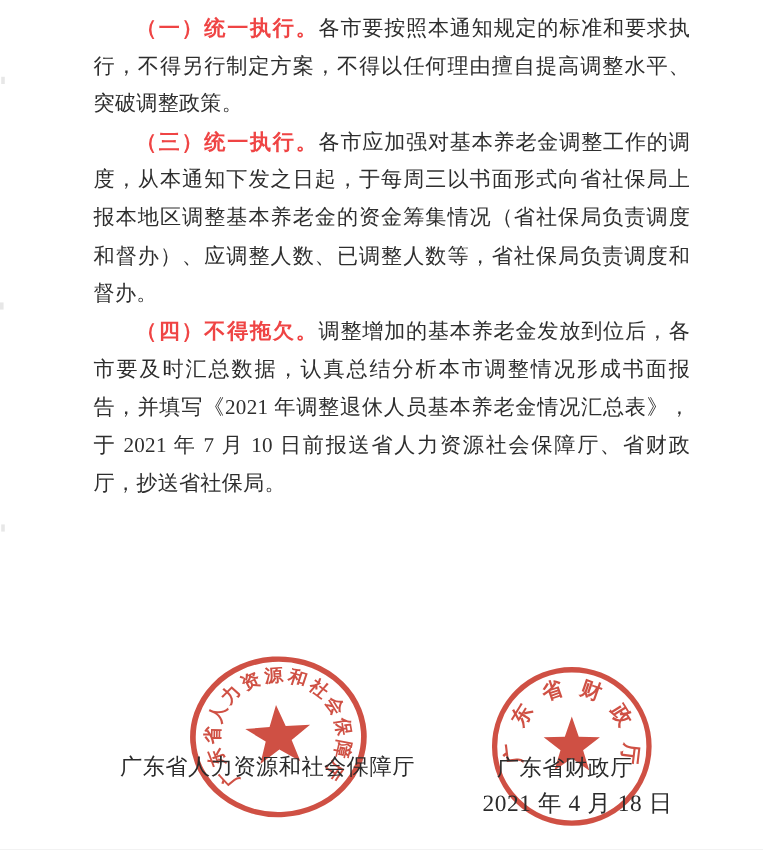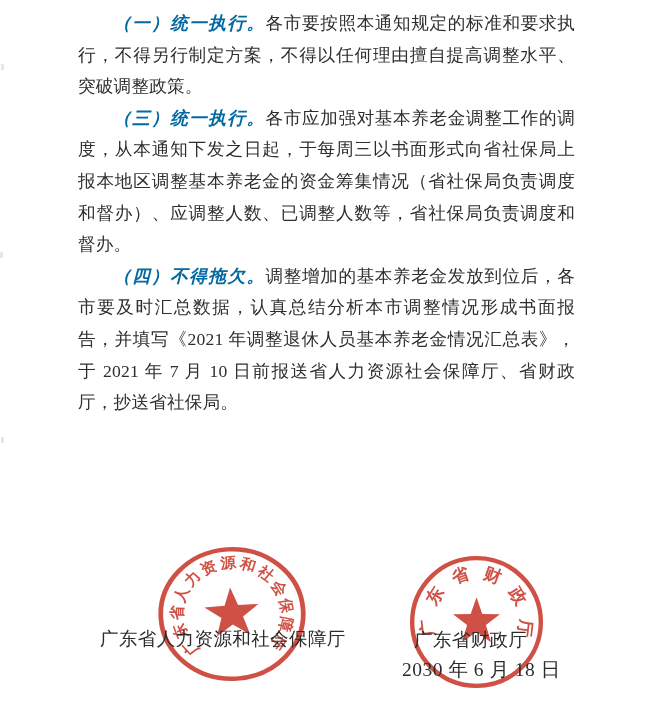--- a/index.html
+++ b/index.html
@@ -26,23 +26,22 @@
   .doc-body p {
     margin: 0;
     font-size: 17.6px;
     line-height: 31.6px;
     text-indent: 2em;
     text-align: justify;
     letter-spacing: 0.2px;
   }
   .doc-body p .para-heading {
     font-weight: bold;
-    color: #0369a1;
+    color: #ef4444;
     letter-spacing: 1px;
-    font-style: italic;
   }
   .seal {
     position: absolute;
     opacity: 0.88;
     z-index: 1;
   }
   .seal svg { width: 100%; height: 100%; display: block; }
   .seal-0 { left: 156px; top: 543px; width: 152px; height: 142px; }
   .seal-1 { left: 406px; top: 551px; width: 141px; height: 142px; }
   .sig-name, .sig-date {
@@ -105,19 +104,19 @@
           <text transform="translate(61.4 27.2) rotate(-19.4)" text-anchor="middle" dy="0.35em" font-size="19.5" font-weight="bold" fill="#c9392b">省</text>
           <text transform="translate(98.6 27.2) rotate(19.4)" text-anchor="middle" dy="0.35em" font-size="19.5" font-weight="bold" fill="#c9392b">财</text>
           <text transform="translate(127.6 50.5) rotate(58.2)" text-anchor="middle" dy="0.35em" font-size="19.5" font-weight="bold" fill="#c9392b">政</text>
           <text transform="translate(135.6 86.8) rotate(97.0)" text-anchor="middle" dy="0.35em" font-size="19.5" font-weight="bold" fill="#c9392b">厅</text>
         </g>
       </svg>
     </div>
 
   <div class="sig-name sig-name-0">广东省人力资源和社会保障厅</div>
   <div class="sig-name sig-name-1">广东省财政厅</div>
-  <div class="sig-date sig-date-1">2030 年 6 月 18 日</div>
+  <div class="sig-date sig-date-1">2021 年 4 月 18 日</div>
 
   <div class="scan-speck" style="left:1px; top:64px;"></div>
   <div class="scan-speck" style="left:0px; top:252px;"></div>
   <div class="scan-speck" style="left:1px; top:437px;"></div>
 
 </div>
 
 </body></html>

